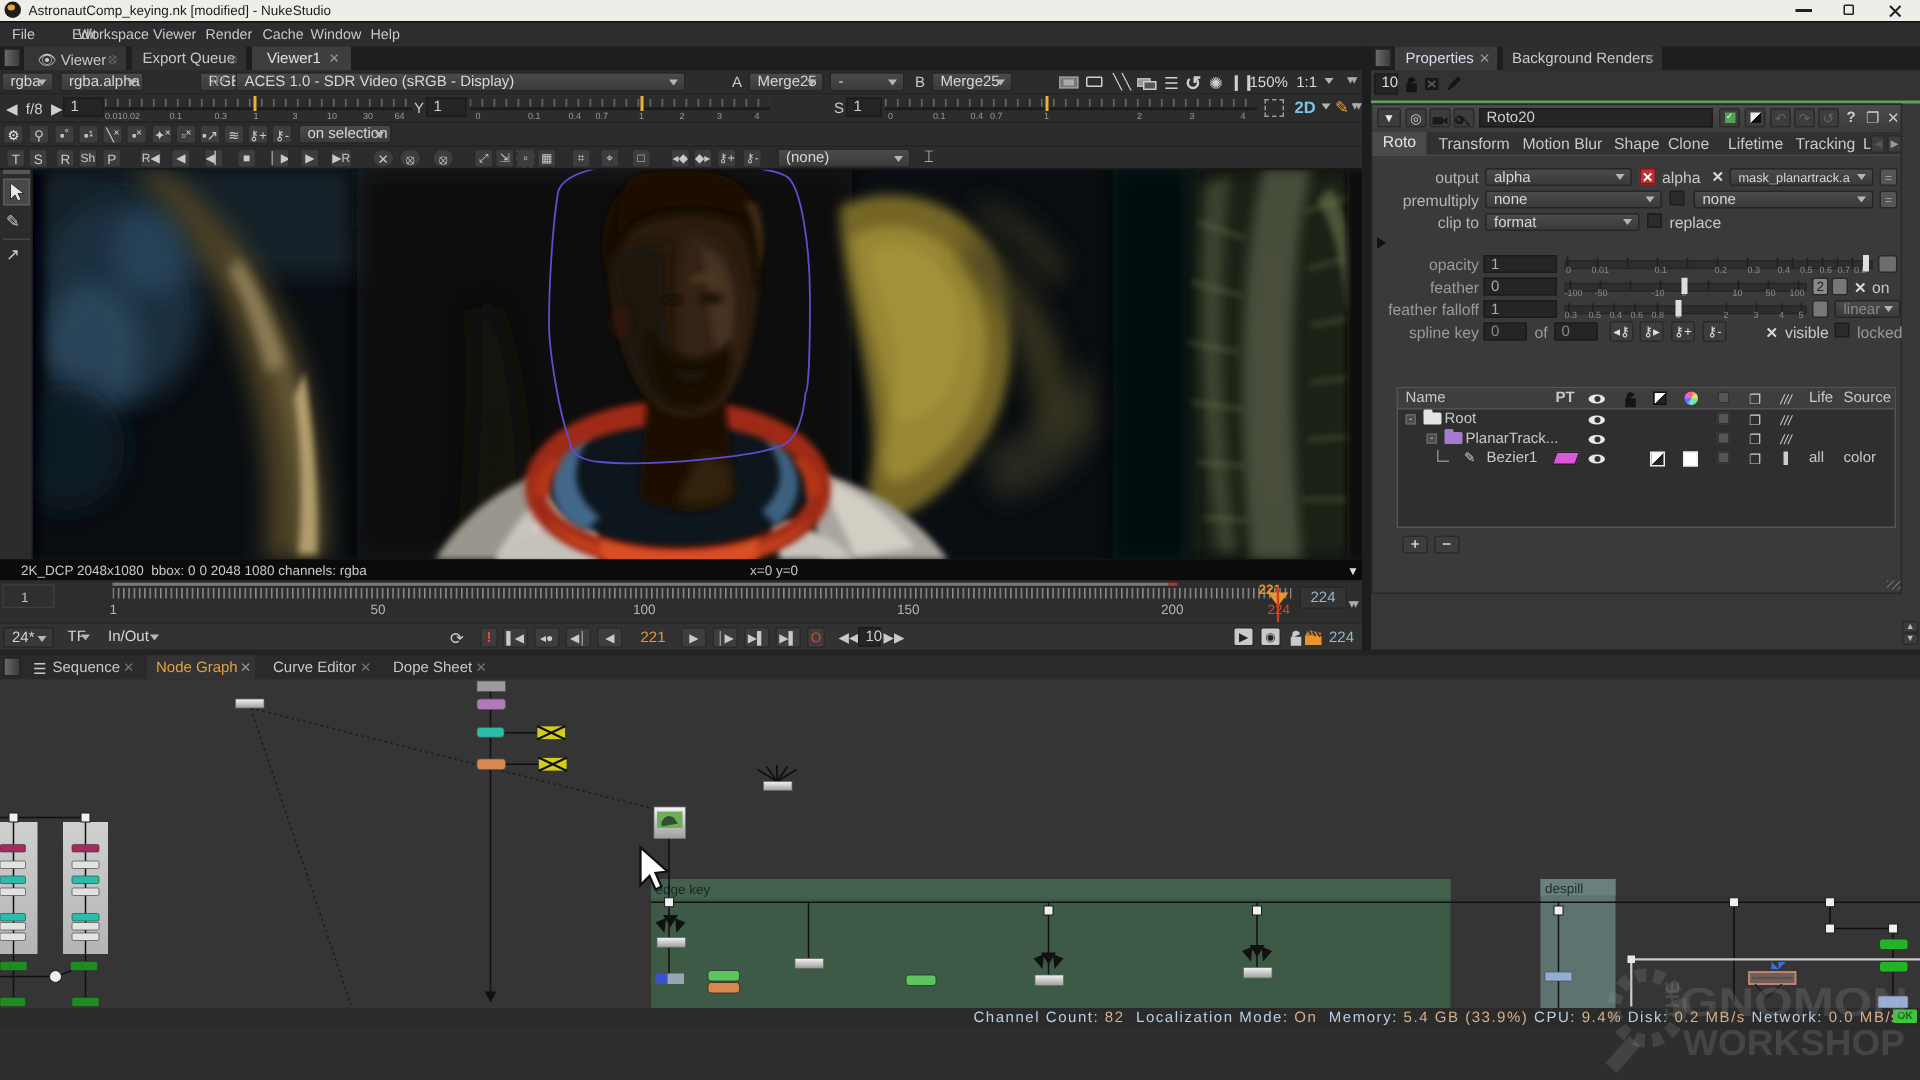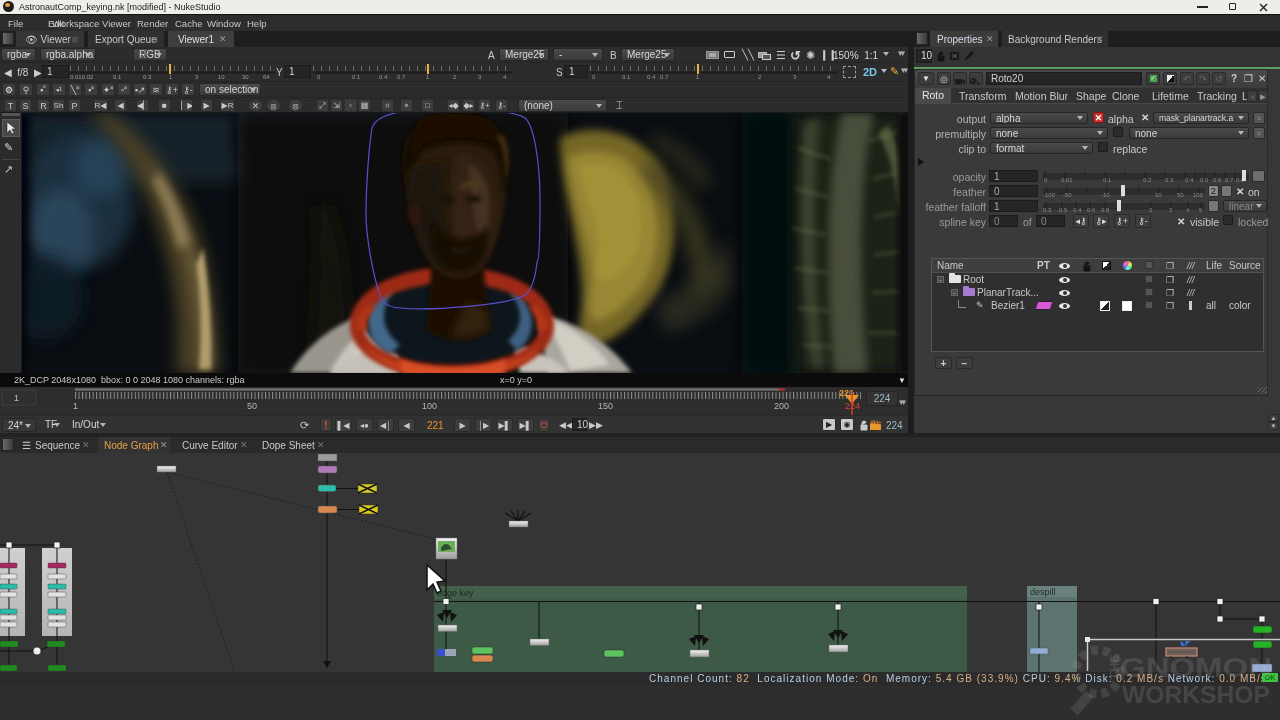--- a/index.html
+++ b/index.html
@@ -66,20 +66,21 @@
   <div class="abs" style="left:168px;top:0;width:66px;height:16px;background:#3e3e3e;"></div>
   <div class="abs txt" style="left:178px;top:3px;color:#e0e0e0;">Viewer1</div>
   <div class="abs" style="left:219px;top:3px;color:#999;font-size:9px;">✕</div>
 </div>
 
 <div class="abs" style="left:0;top:47px;width:912px;height:16px;background:#2c2c2c;border-bottom:1px solid #242424;">
   <div class="dd" style="left:1px;top:1px;width:35px;height:13px;">rgba<span class="ar"></span></div>
   <div class="dd" style="left:40px;top:1px;width:56px;height:13px;">rgba.alpha<span class="ar"></span></div>
   <div class="dd" style="left:104px;top:1px;width:34px;height:13px;margin-left:29px;">RGB<span class="ar"></span></div>
   <div class="abs" style="left:138px;top:2px;width:15px;height:12px;color:#6e6e6e;font-size:10px;font-weight:normal;text-align:center;">IP</div>
+  <div class="dd" style="left:157px;top:1px;width:300px;height:13px;">ACES 1.0 - SDR Video (sRGB - Display)<span class="ar"></span></div>
   <div class="abs txt" style="left:488px;top:3px;">A</div>
   <div class="dd" style="left:499px;top:1px;width:50px;height:13px;">Merge25<span class="ar"></span></div>
   <div class="dd" style="left:553px;top:1px;width:50px;height:13px;">-<span class="ar"></span></div>
   <div class="abs txt" style="left:610px;top:3px;">B</div>
   <div class="dd" style="left:621px;top:1px;width:54px;height:13px;">Merge25<span class="ar"></span></div>
 
   <div class="abs" id="vt-icons" style="left:706px;top:1px;color:#cfcfcf;font-size:11px;">
     <span class="abs" style="left:0;top:3px;width:13px;height:8px;background:#777;border:1px solid #999;"></span>
     <span class="abs" style="left:3px;top:5px;width:7px;height:4px;background:#aaa;"></span>
     <span class="abs" style="left:18px;top:3px;width:11px;height:7px;border:1.5px solid #cfcfcf;border-radius:1px;"></span>

